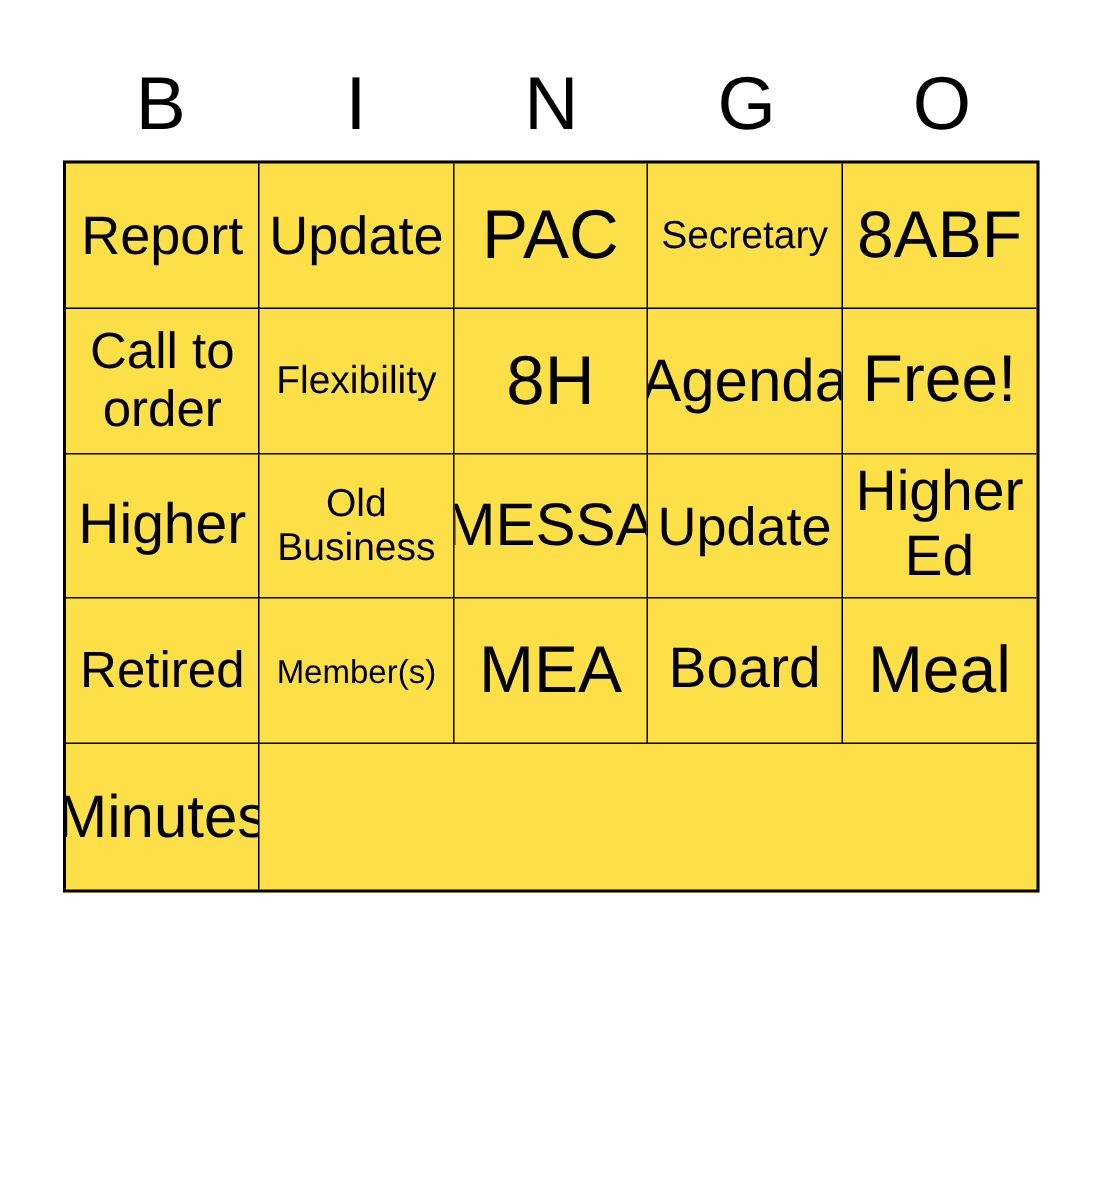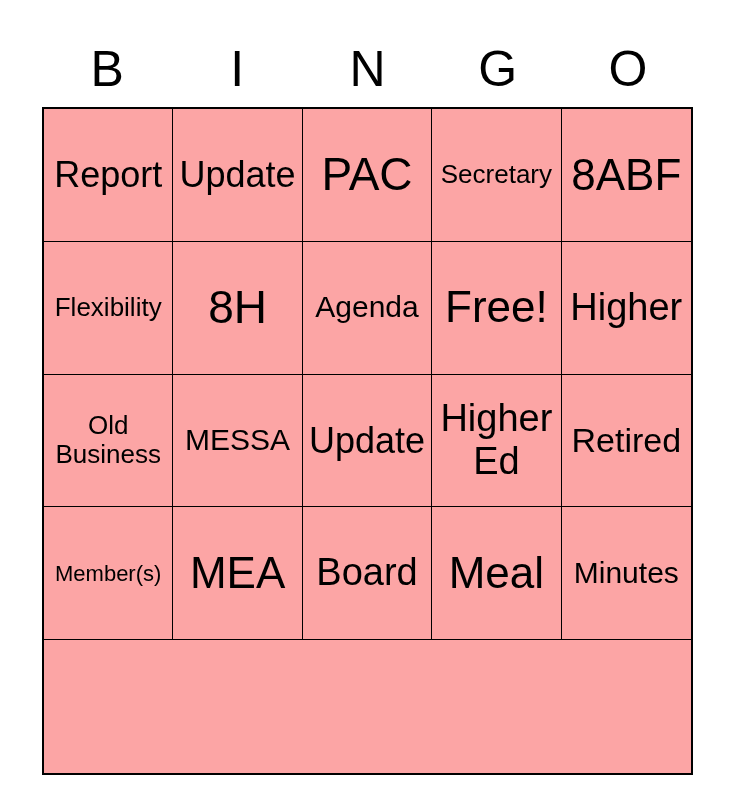--- a/index.html
+++ b/index.html
@@ -27,24 +27,24 @@
     text-align: center;
     font-size: 50px;
     line-height: 50px;
     color: #000000;
   }
   .grid {
     display: grid;
     grid-template-columns: repeat(5, 1fr);
     grid-template-rows: repeat(5, 1fr);
     width: 651px;
-    height: 668px;
+    height: 488px;
     border: 2px solid #000000;
     box-sizing: border-box;
-    background: #fca5a5;
+    background: #fde047;
   }
   .cell {
     border-right: 1.5px solid #000000;
     border-bottom: 1.5px solid #000000;
     display: flex;
     align-items: center;
     justify-content: center;
     text-align: center;
     line-height: 1.15;
     padding: 2px 3px;
@@ -53,21 +53,21 @@
     word-break: normal;
   }
   .cell:nth-child(5n) { border-right: none; }
   .cell:nth-child(n+21) { border-bottom: none; }
   .fs46 { font-size: 46px; }
   .fs44 { font-size: 44px; }
   .fs42 { font-size: 42px; }
   .fs38 { font-size: 38px; }
   .fs36 { font-size: 36px; }
   .fs34 { font-size: 34px; }
-  .fs32 { font-size: 30px; }
+  .fs32 { font-size: 40px; }
   .fs26 { font-size: 26px; }
   .fs24 { font-size: 24px; }
   .fs22 { font-size: 22px; }
 </style>
 </head>
 <body>
 
 <div class="card">
 
   <div class="title-row">
@@ -78,20 +78,21 @@
     <div class="title-letter">O</div>
   </div>
 
   <div class="grid">
     <div class="cell fs36">Report</div>
     <div class="cell fs36">Update</div>
     <div class="cell fs46">PAC</div>
     <div class="cell fs26">Secretary</div>
 
     <div class="cell fs44">8ABF</div>
+    <div class="cell fs34">Call to order</div>
     <div class="cell fs26">Flexibility</div>
     <div class="cell fs46">8H</div>
 
     <div class="cell fs32">Agenda</div>
     <div class="cell fs44">Free!</div>
     <div class="cell fs38">Higher</div>
     <div class="cell fs26">Old Business</div>
 
     <div class="cell fs32">MESSA</div>
     <div class="cell fs36">Update</div>

